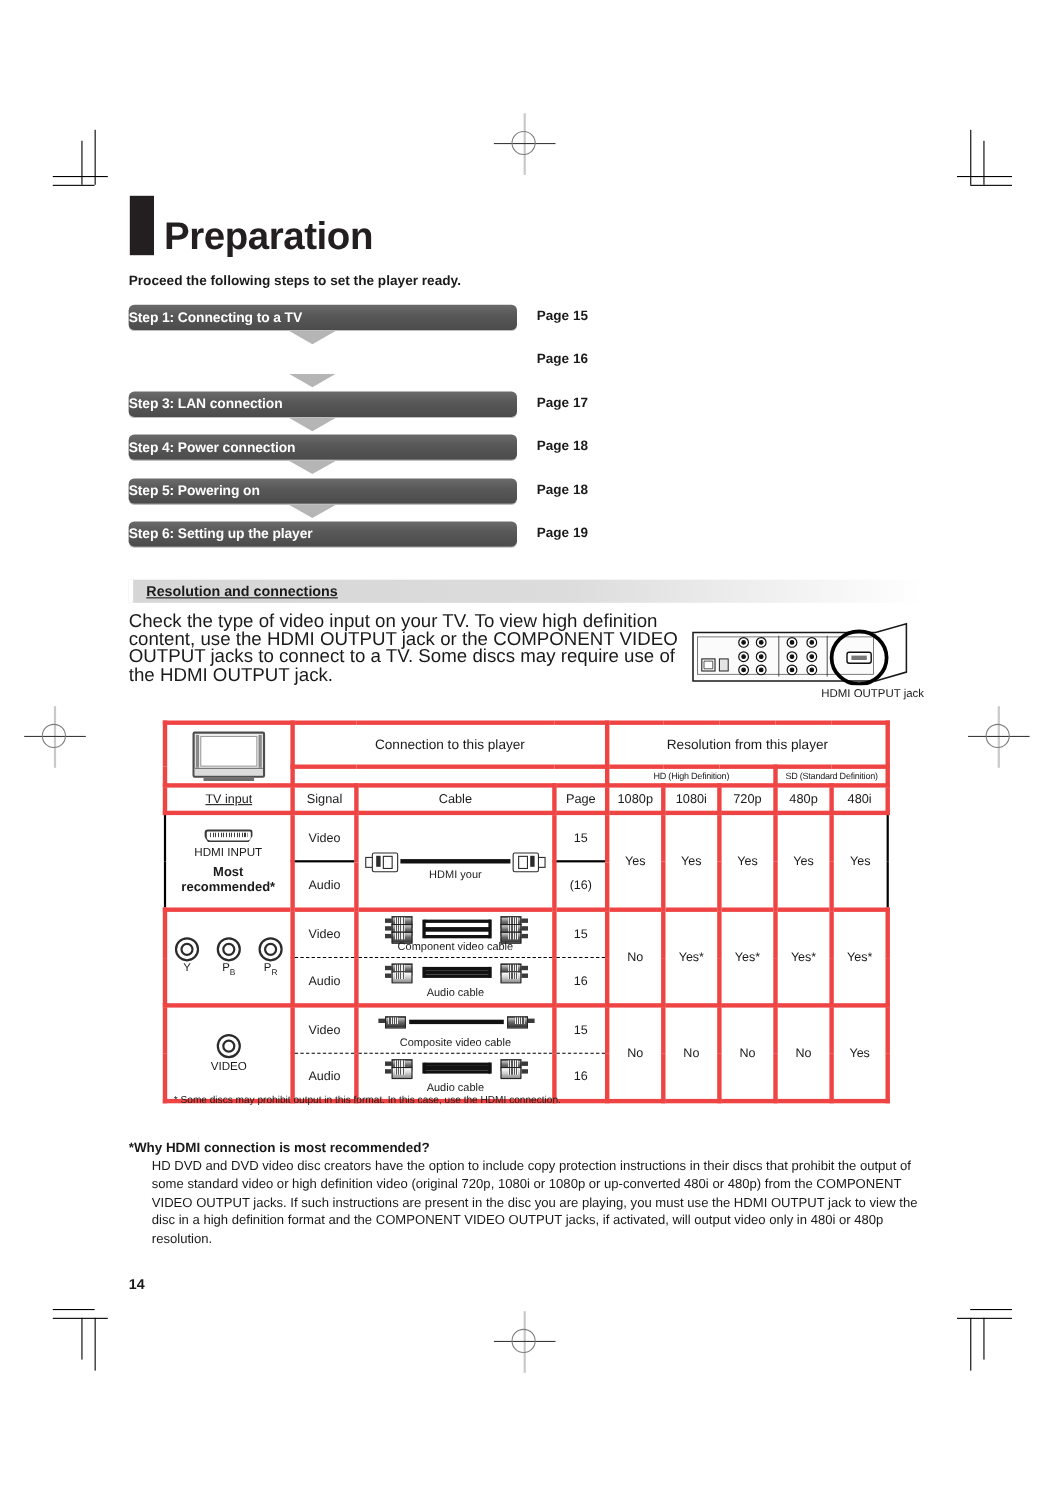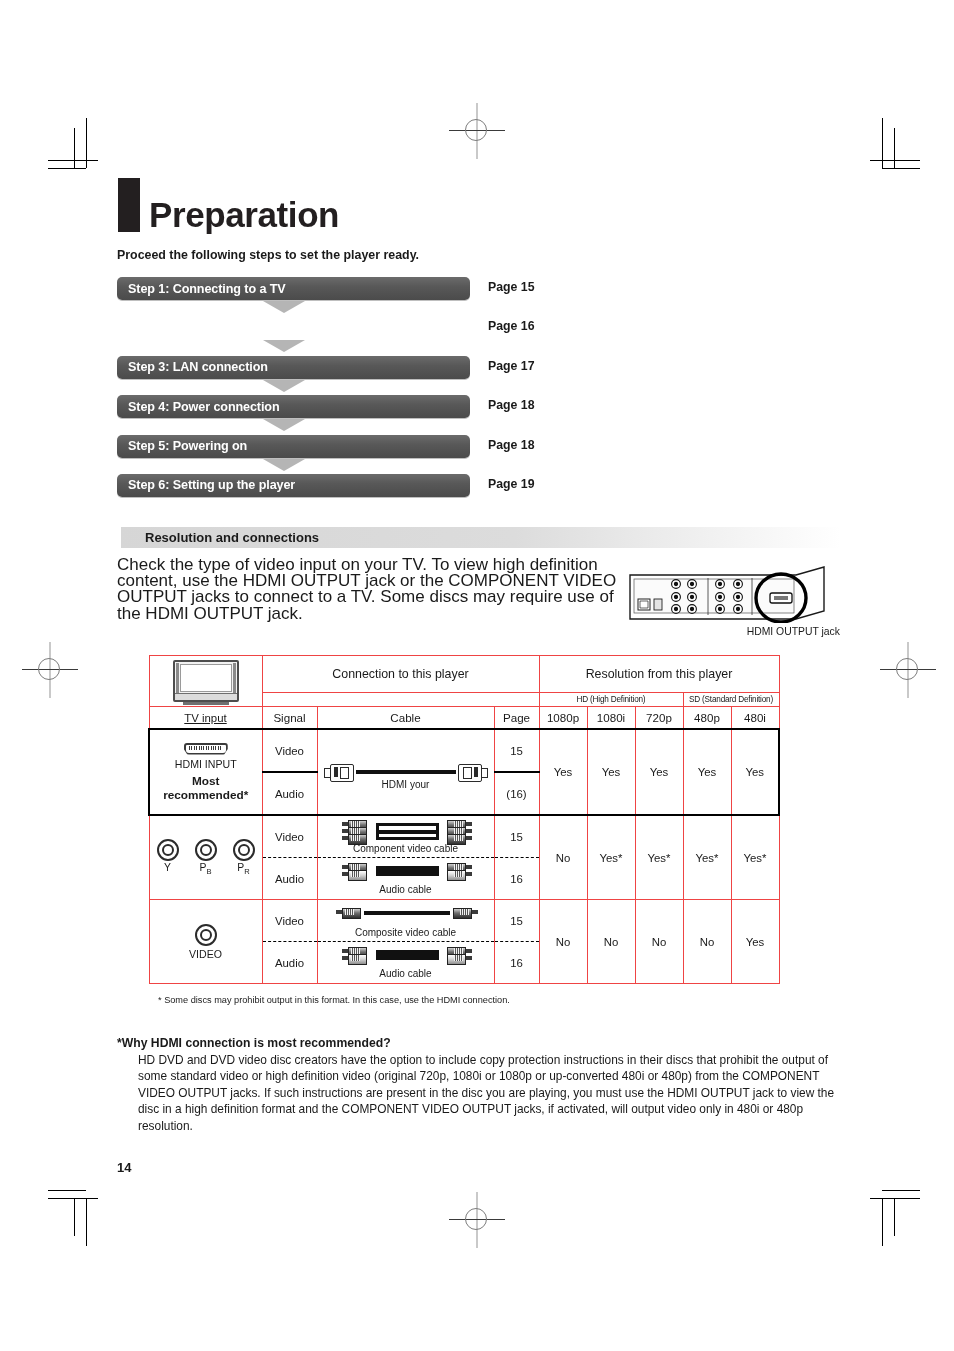--- a/index.html
+++ b/index.html
@@ -43,21 +43,21 @@
   .step-row { position: relative; height: 39.4px; }
   .step-box {
     position: absolute; left: 0; top: 0;
     width: 353px; height: 23px;
     background: linear-gradient(180deg, #6b6b6b 0%, #585858 42%, #4b4b4b 100%);
     border-radius: 5px;
     box-shadow: 0 1px 0 rgba(0,0,0,0.25);
     display: flex; align-items: center;
   }
   .step-box .lbl {
-    color: #ffffff; font-size: 12.6px; font-weight: bold; padding-left: 11px;
+    color: #ffffff; font-size: 12.6px; font-weight: bold; padding-left: 0;
     letter-spacing: -0.1px; white-space: nowrap;
   }
   .step-page {
     position: absolute; left: 371px; top: 3px;
     font-size: 12.3px; font-weight: bold; color: #1a1a1a;
   }
   .step-arrow {
     position: absolute; left: 146px; top: 24px;
     width: 0; height: 0;
     border-left: 21px solid transparent;
@@ -66,42 +66,42 @@
   }
 
   
   .sec-head {
     position: absolute; left: 117px; top: 527px;
     width: 724px; height: 21px;
     background: linear-gradient(90deg, #d6d6d6 0%, #dcdcdc 55%, #ffffff 100%);
     display: flex; align-items: center;
   }
   .sec-head .bar { width: 4px; height: 21px; background: #ffffff; }
-  .sec-head .txt { font-size: 13px; font-weight: bold; color: #1a1a1a; padding-left: 24px; }
+  .sec-head .txt { font-size: 13px; font-weight: bold; color: #1a1a1a; padding-left: 12px; text-decoration: underline; }
 
   .sec-para {
     position: absolute; left: 117px; top: 557px; width: 512px;
     font-size: 17px; line-height: 16.2px; color: #1a1a1a;
   }
 
   
   .rear { position: absolute; left: 628px; top: 565px; width: 200px; height: 58px; }
   .rear-cap {
     position: absolute; left: 628px; top: 626px; width: 212px;
     text-align: right; font-size: 10.4px; color: #1a1a1a;
   }
 
   
   .tbl {
     position: absolute; left: 148px; top: 655px;
     border-collapse: collapse;
     font-size: 11.4px; color: #1a1a1a;
   }
   .tbl td, .tbl th {
-    border: 1px solid #ef4444;
+    border: 4px solid #ef4444;
     padding: 0;
     text-align: center;
     vertical-align: middle;
     font-weight: normal;
   }
   .c-tv    { width: 112px; text-decoration: underline; }
   .c-sig   { width: 54px; }
   .c-cable { width: 176px; }
   .c-page  { width: 44px; }
   .c-res   { width: 47px; }

